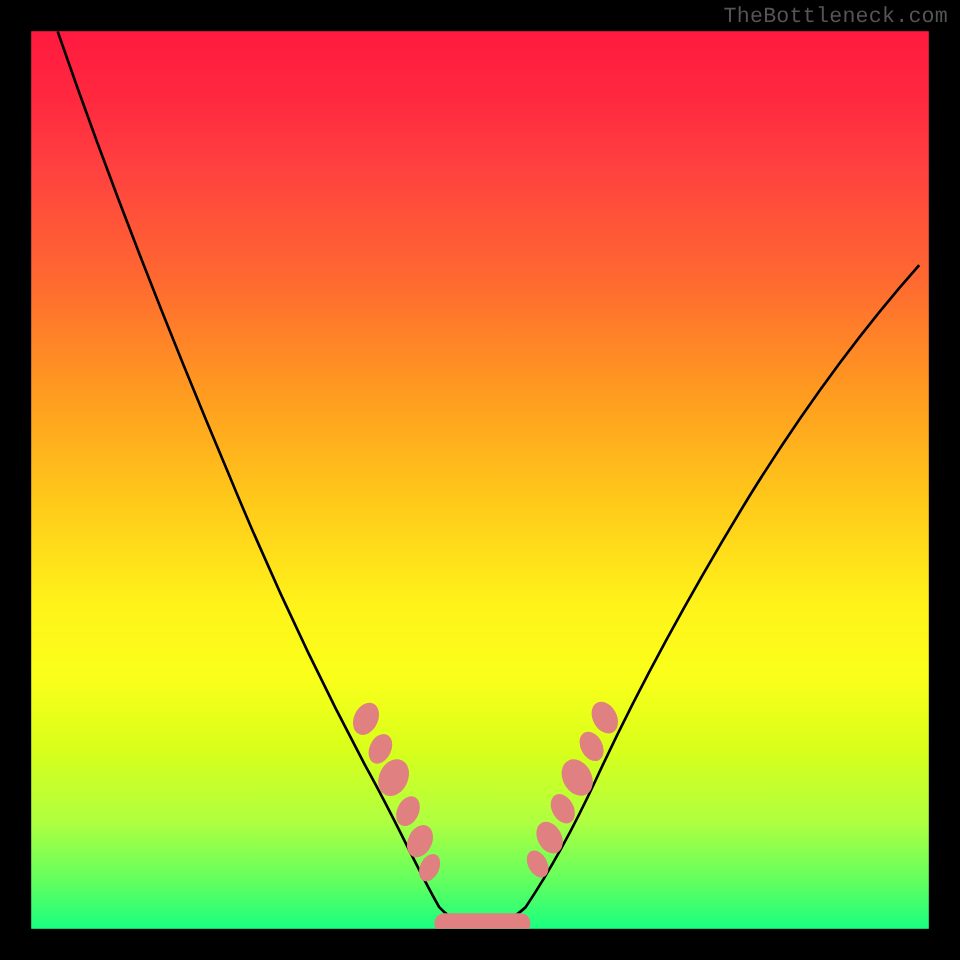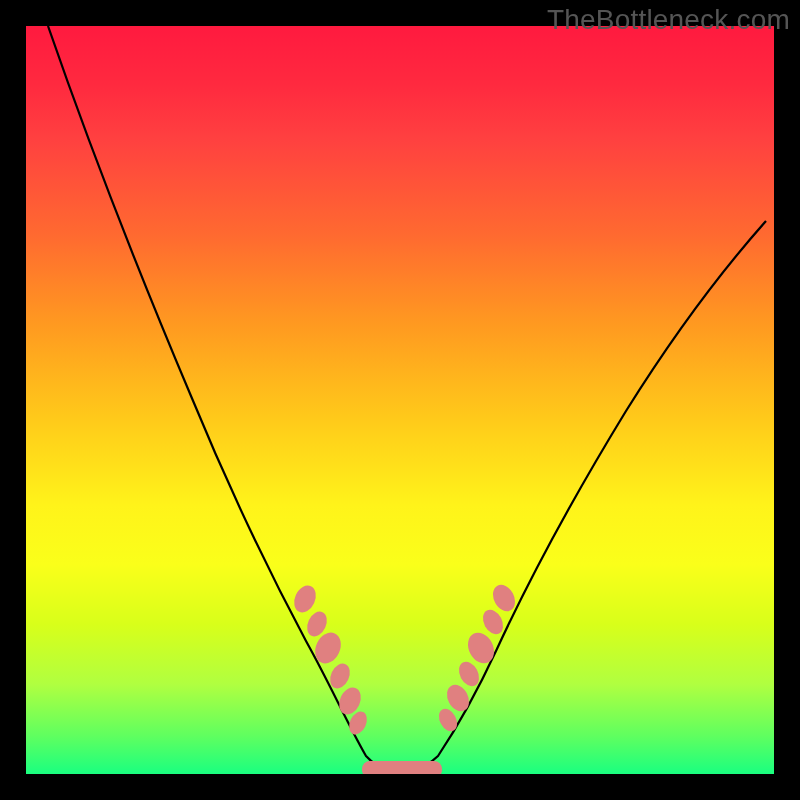--- a/index.html
+++ b/index.html
@@ -38,24 +38,25 @@
       #d8ff1a 80%,
       #b0ff40 88%,
       #5eff60 95%,
       #1aff80 100%
     );
   }
   .watermark {
     position: absolute;
     right: 10px;
     top: 4px;
-    font-size: 28px;
+    font-size: 18px;
     font-weight: 500;
     color: #555;
     letter-spacing: 0.2px;
+    font-family: Liberation Mono, monospace;
   }
   svg.curve {
     position: absolute;
     left: 0;
     top: 0;
     width: 748px;
     height: 748px;
     pointer-events: none;
   }
   .curve-path { fill: none; stroke: #000; stroke-width: 2.2; }

